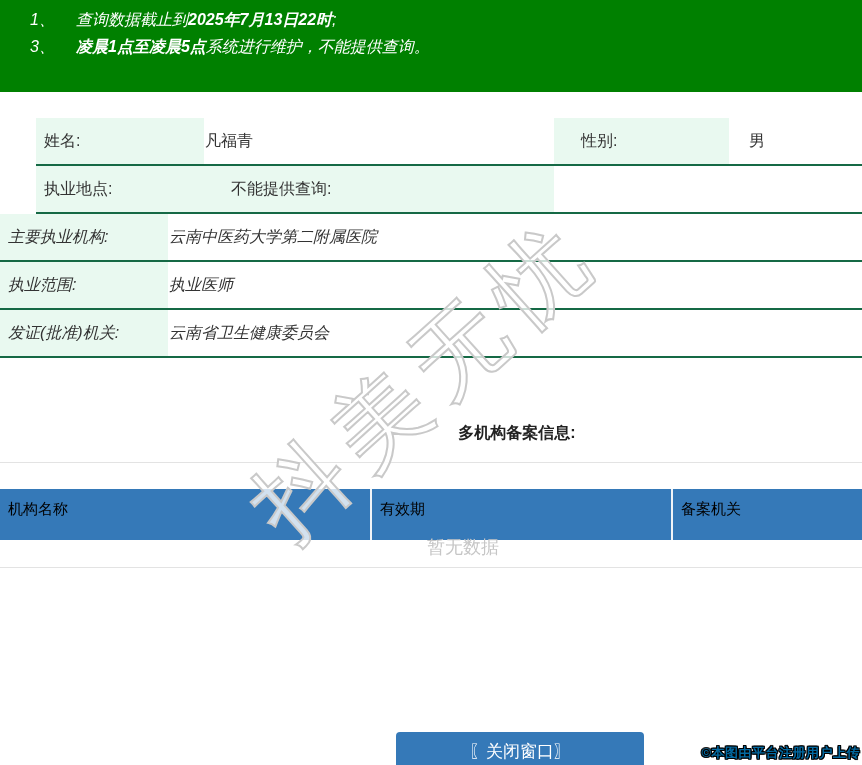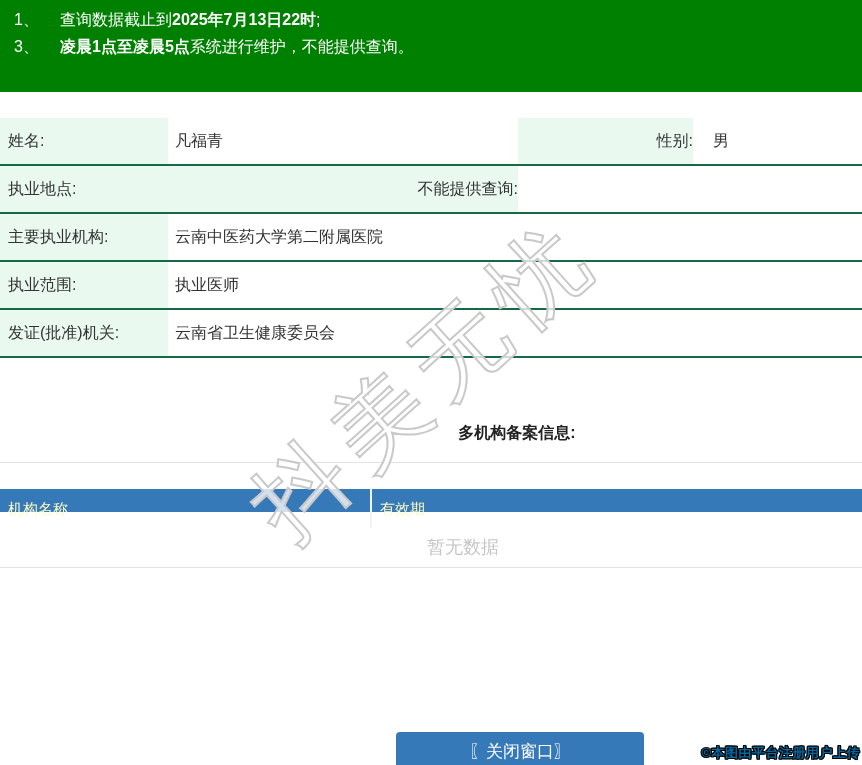--- a/index.html
+++ b/index.html
@@ -12,45 +12,45 @@
     --text-dark:#333333;
   }
   *{margin:0;padding:0;box-sizing:border-box;}
   html,body{background:#fff;}
   body{font-family:"Liberation Sans","DejaVu Sans",sans-serif;}
   .page{position:relative;width:862px;height:765px;background:#fff;overflow:hidden;}
 
   
   .banner{position:absolute;left:0;top:0;width:862px;height:92px;background:var(--banner-bg);
           color:#fff;font-size:16px;padding-top:6px;}
-  .notice-line{line-height:27px;padding-left:14px;white-space:nowrap;}
+  .notice-line{line-height:27px;padding-left:30px;white-space:nowrap;font-style:italic;}
   .notice-num{display:inline-block;width:46px;}
   .notice-line b{font-weight:bold;}
 
   
   .info-table{position:absolute;left:0;top:118px;width:862px;font-size:16px;color:var(--text-dark);}
   .row{display:grid;height:48px;border-bottom:2px solid var(--line-green);}
-  .row.two{grid-template-columns:168px 350px 175px 1fr;}
-  .row.one{grid-template-columns:168px 1fr;}
+  .row.two{grid-template-columns:168px 350px 175px 1fr;margin-left:36px;}
+  .row.one{grid-template-columns:168px 1fr;font-style:italic;}
   .cell{line-height:46px;white-space:nowrap;overflow:hidden;}
   .cell.label{background:var(--label-bg);padding-left:8px;}
-  .cell.value{padding-left:7px;}
-  .cell.label2{background:var(--label-bg);padding-left:2px;text-align:right;}
+  .cell.value{padding-left:1px;}
+  .cell.label2{background:var(--label-bg);padding-left:27px;}
   .cell.value2{padding-left:20px;}
 
   
   .section-title{position:absolute;left:0;top:406px;width:862px;height:57px;
                  border-bottom:1px solid var(--divider-gray);
                  font-size:16px;font-weight:bold;color:#222;
                  text-align:center;padding-left:172px;line-height:54px;}
 
   
-  .rec-header{position:absolute;left:0;top:489px;width:862px;height:23px;
+  .rec-header{position:absolute;left:0;top:489px;width:862px;height:51px;
               background:var(--header-blue);display:grid;
-              grid-template-columns:370px 301px 1fr;color:#fef9c3;font-size:15px;}
+              grid-template-columns:370px 301px 1fr;color:#000000;font-size:15px;}
   .rec-col{line-height:39px;padding-left:8px;white-space:nowrap;}
   .rec-col.c2,.rec-col.c3{border-left:2px solid #f0f4f8;}
   .rec-empty{position:absolute;left:0;top:528px;width:862px;height:40px;
              border-bottom:1px solid var(--divider-gray);
              color:var(--empty-gray);font-size:18px;text-align:center;
              padding-left:64px;line-height:38px;}
 
   
   .close-btn{position:absolute;left:396px;top:732px;width:248px;height:40px;
              background:var(--header-blue);border:none;border-radius:4px;
@@ -104,20 +104,21 @@
       <div class="cell label">发证(批准)机关:</div>
       <div class="cell value">云南省卫生健康委员会</div>
     </div>
   </div>
 
   <div class="section-title">多机构备案信息:</div>
 
   <div class="rec-header">
     <div class="rec-col c1">机构名称</div>
     <div class="rec-col c2">有效期</div>
+    <div class="rec-col c3">备案机关</div>
   </div>
   <div class="rec-empty">暂无数据</div>
 
   <button class="close-btn">〖关闭窗口〗</button>
 
   <div class="copyright">©本图由平台注册用户上传</div>
 
   <div class="watermark">抖美无忧</div>
 
 </div>

